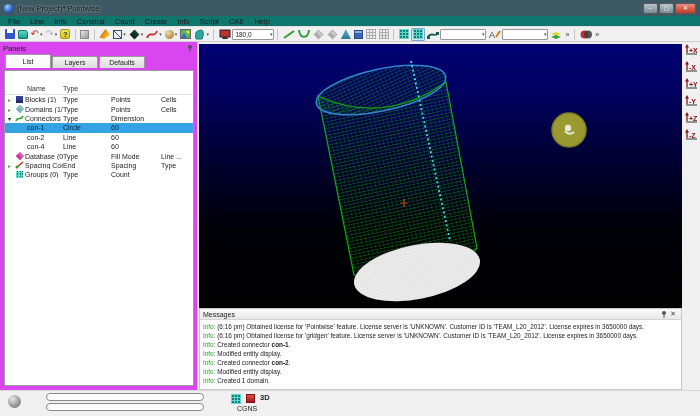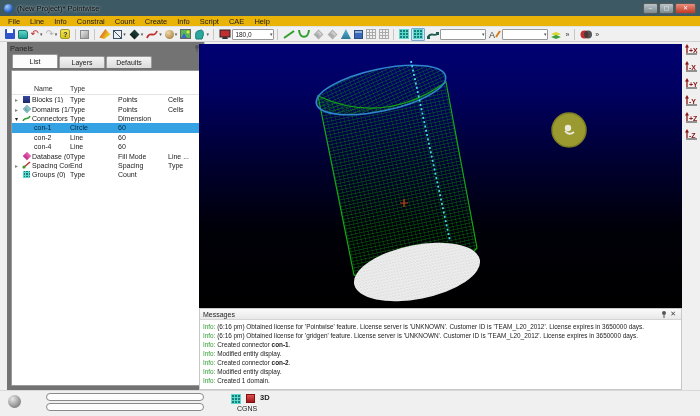--- a/index.html
+++ b/index.html
@@ -12,21 +12,21 @@
   #app-icon { width:9px; height:9px; border-radius:50%; margin:0 4px 0 4px;
     background:radial-gradient(circle at 35% 30%,#9ecbff,#1a55c0 70%); }
   #window-title { font-size:7.5px; color:#0d0d0d; text-shadow:0 0 3px rgba(255,255,255,.8); white-space:nowrap; }
   #win-controls { margin-left:auto; display:flex; gap:1px; padding-right:4px; }
   .win-btn { width:15px; height:11px; border:1px solid #5a5a5a; border-radius:2px;
     font-size:6px; line-height:9px; text-align:center; color:#fff;
     background:linear-gradient(#b9c4c9,#7c8a90); }
   .win-btn.close { width:21px; background:linear-gradient(#e98e7e,#c23a24); }
   
   #menubar { position:absolute; left:0; top:16px; width:700px; height:11px;
-    background:#eab308; border-bottom:1px solid #e2e2e2; display:flex; align-items:center; padding-left:3px; }
+    background:#0f766e; border-bottom:1px solid #e2e2e2; display:flex; align-items:center; padding-left:3px; }
   .menu-item { font-size:7.5px; color:#1a1a1a; padding:0 5px; line-height:11px; }
   
   #toolbar { position:absolute; left:0; top:27px; width:700px; height:15px;
     background:#f0f0f0; border-bottom:1px solid #d0d0d0; display:flex; align-items:center; padding-left:3px; }
   .tb-btn { height:13px; display:flex; align-items:center; padding:0 1px; margin:0 0.5px; }
   .tb-sep { width:1px; height:11px; background:#c6c6c6; margin:0 3px; }
   .caret { font-size:5px; color:#555; margin-left:1px; }
   .combo { height:11px; border:1px solid #989898; background:#fff; border-radius:1px;
     display:flex; align-items:center; justify-content:space-between; font-size:6.5px; color:#222; padding:0 1px 0 2px; }
   .overflow { font-size:7px; color:#333; padding:0 2px; }
@@ -47,22 +47,22 @@
   .i-sphere { width:9px; height:9px; border-radius:50%; background:radial-gradient(circle at 35% 30%,#eed9a8,#b08a4a 75%); }
   .i-dia-gray { width:7px; height:7px; background:linear-gradient(#d8d8d8,#9a9a9a); transform:rotate(45deg); margin:1px 2px; border:1px solid #aaa; }
   .i-prism { width:10px; height:10px; clip-path:polygon(0 100%,50% 0,100% 100%); background:linear-gradient(#55b8d8,#2a7898); }
   .i-bluecube { width:9px; height:9px; background:linear-gradient(#8fb0dd 0 35%,#3a68b8 35%); border:1px solid #2a4a80; }
   .i-meshgray { width:10px; height:10px;
     background:repeating-linear-gradient(0deg,#aaa 0 1px,transparent 1px 3px),repeating-linear-gradient(90deg,#aaa 0 1px,transparent 1px 3px); }
   .i-gridteal { width:10px; height:10px; background:#128080;
     background-image:repeating-linear-gradient(0deg,#5fd8c8 0 1px,transparent 1px 3px),repeating-linear-gradient(90deg,#5fd8c8 0 1px,transparent 1px 3px); }
   .tb-btn.pressed { border:1px solid #7aa7d0; background:#cfe4f7; border-radius:1px; }
   
-  #left-panel { position:absolute; left:7px; top:42px; width:198px; height:348px;
-    background:#737373; border-right:1px solid #c8c8c8; }
+  #left-panel { position:absolute; left:0; top:42px; width:198px; height:348px;
+    background:#d946ef; border-right:1px solid #c8c8c8; }
   #panels-header { height:12px; display:flex; align-items:center; padding:0 3px; }
   #panels-title { font-size:7.5px; color:#222; flex:1; }
   #tabs { display:flex; padding-left:5px; height:14px; align-items:flex-end; }
   .tab { font-size:7px; color:#222; width:46px; text-align:center; line-height:12px; height:12px;
     border:1px solid #9a9a9a; border-bottom:none; border-radius:2px 2px 0 0; background:linear-gradient(#f4f4f4,#dcdcdc); margin-right:1px; }
   .tab.active { background:#fcfcfc; height:14px; line-height:14px; }
   #tree-box { position:absolute; left:4px; top:28px; width:190px; height:316px;
     background:#fff; border:1px solid #9a9a9a; overflow:hidden; }
   #tree-header { display:flex; margin-top:12px; border-bottom:1px solid #e4e4e4; height:12px; align-items:center; }
   #tree-header span { font-size:7px; color:#333; }

